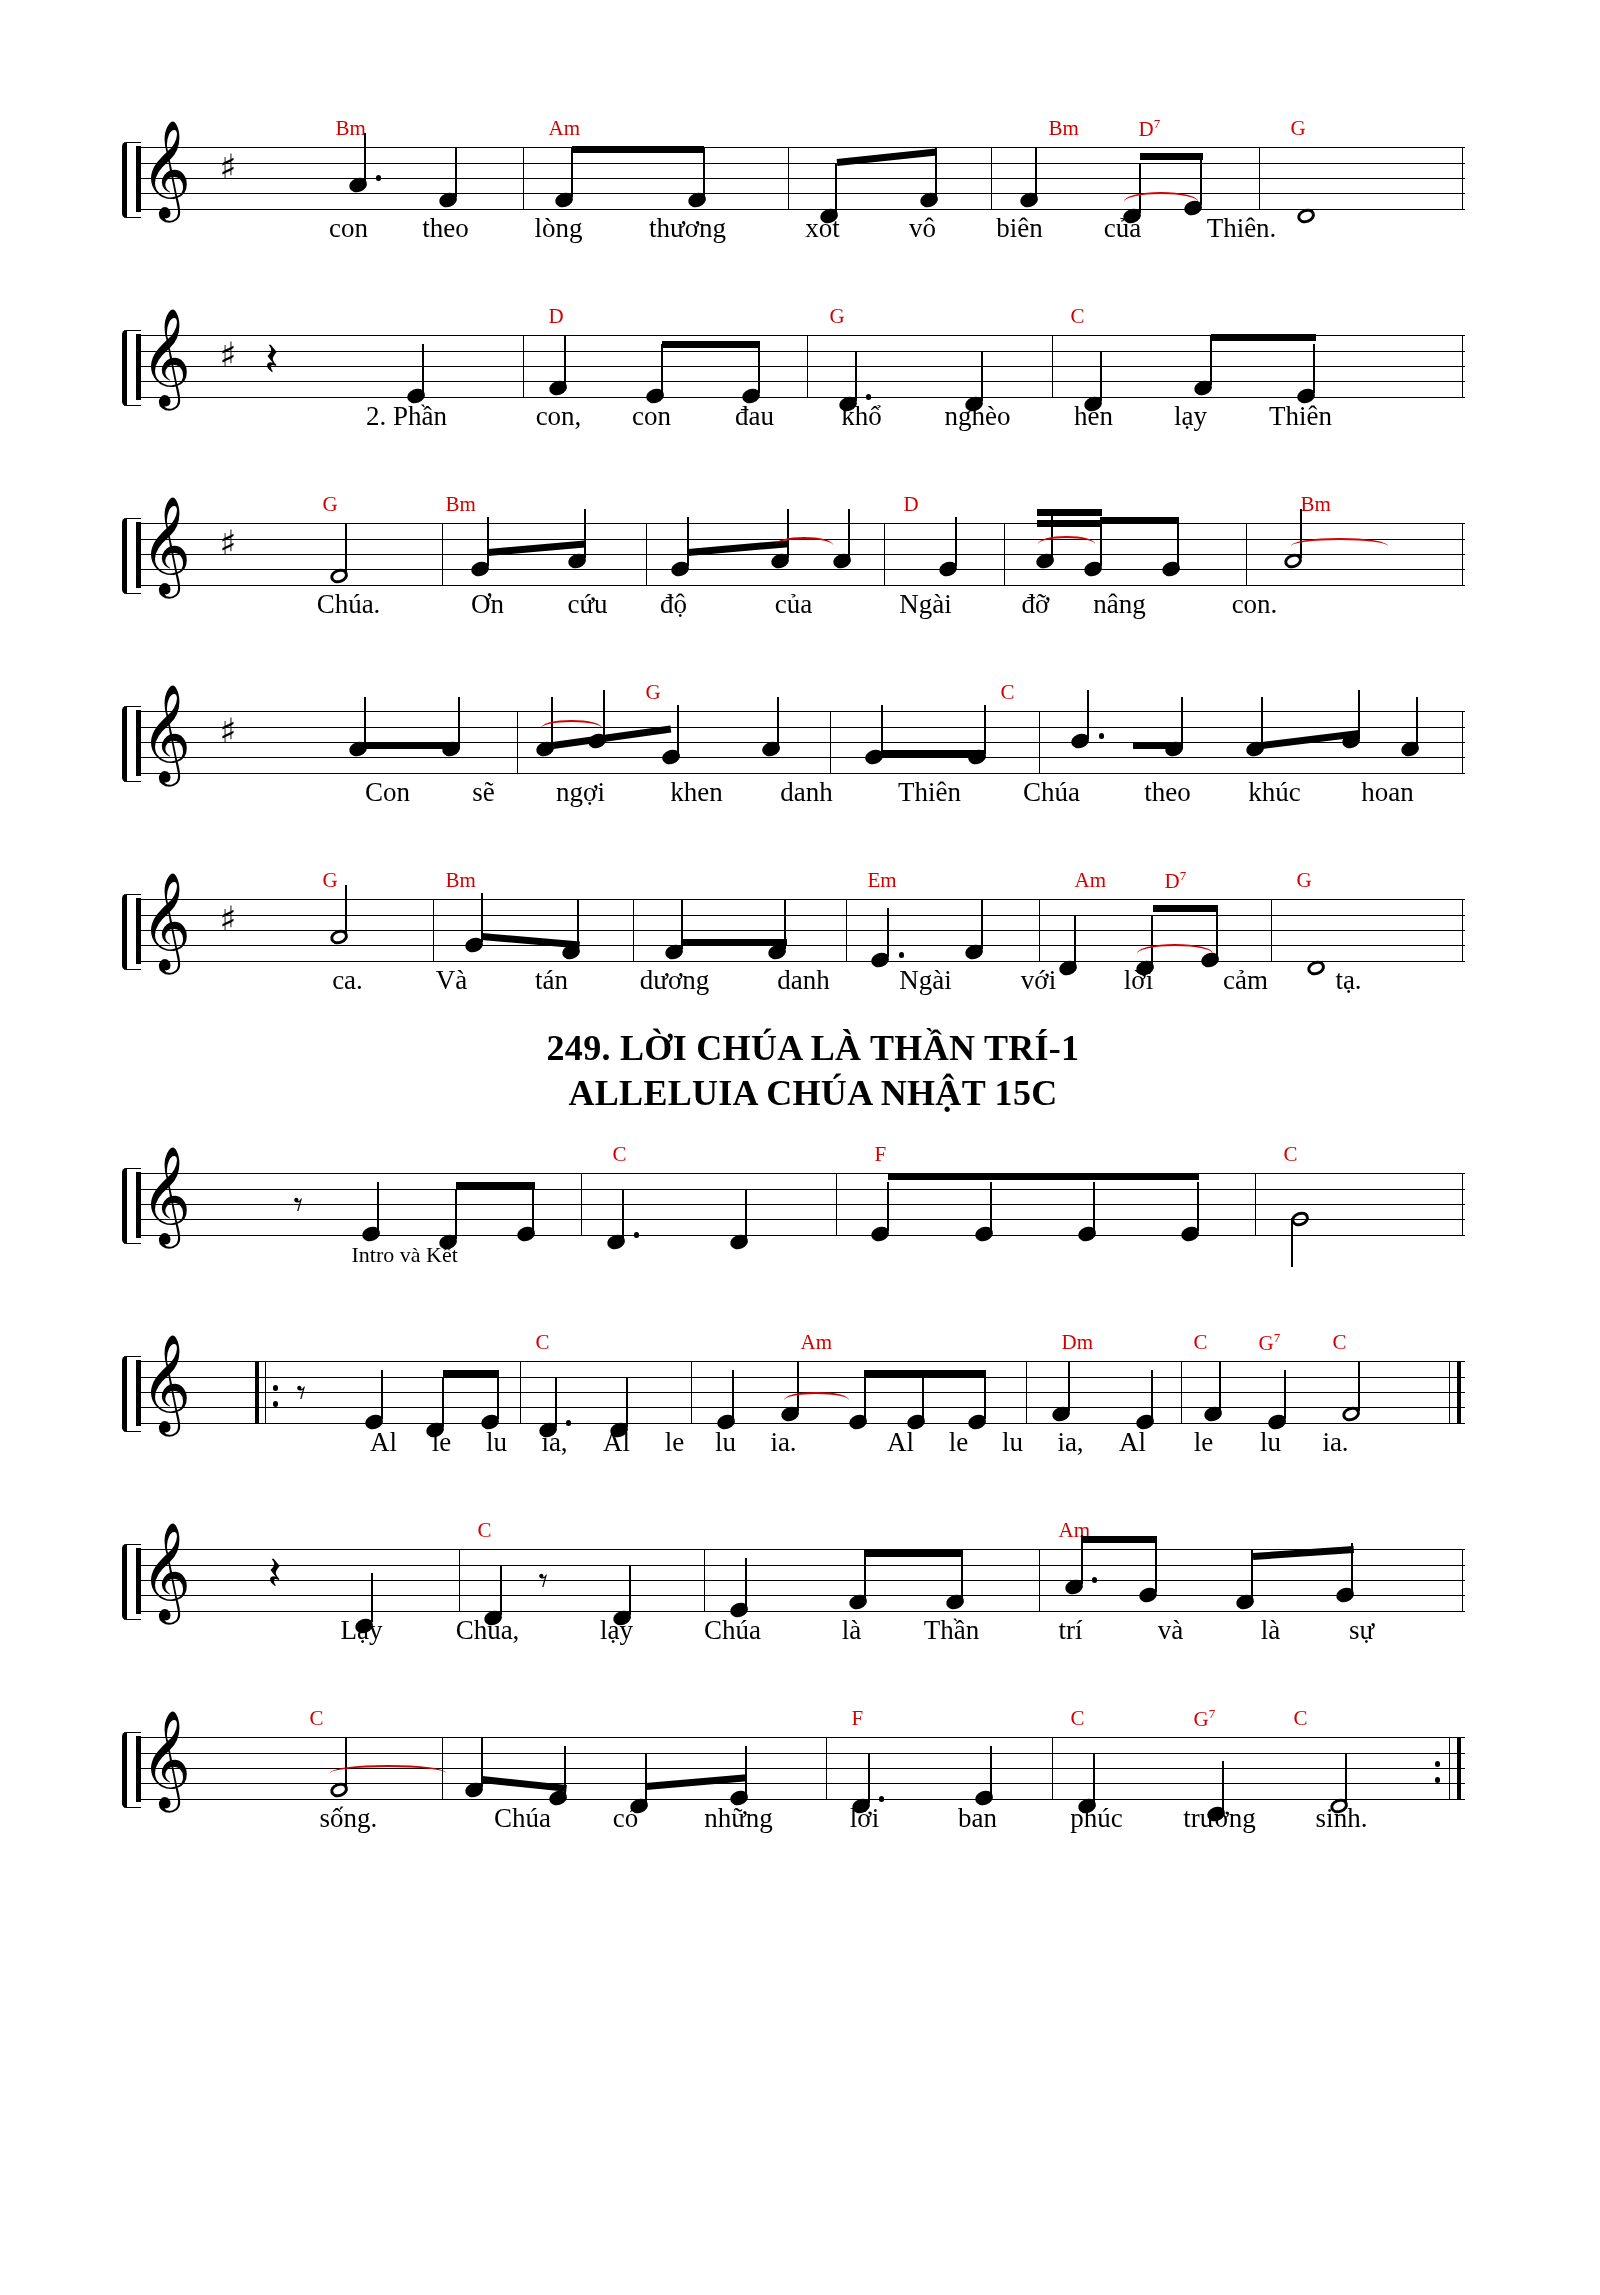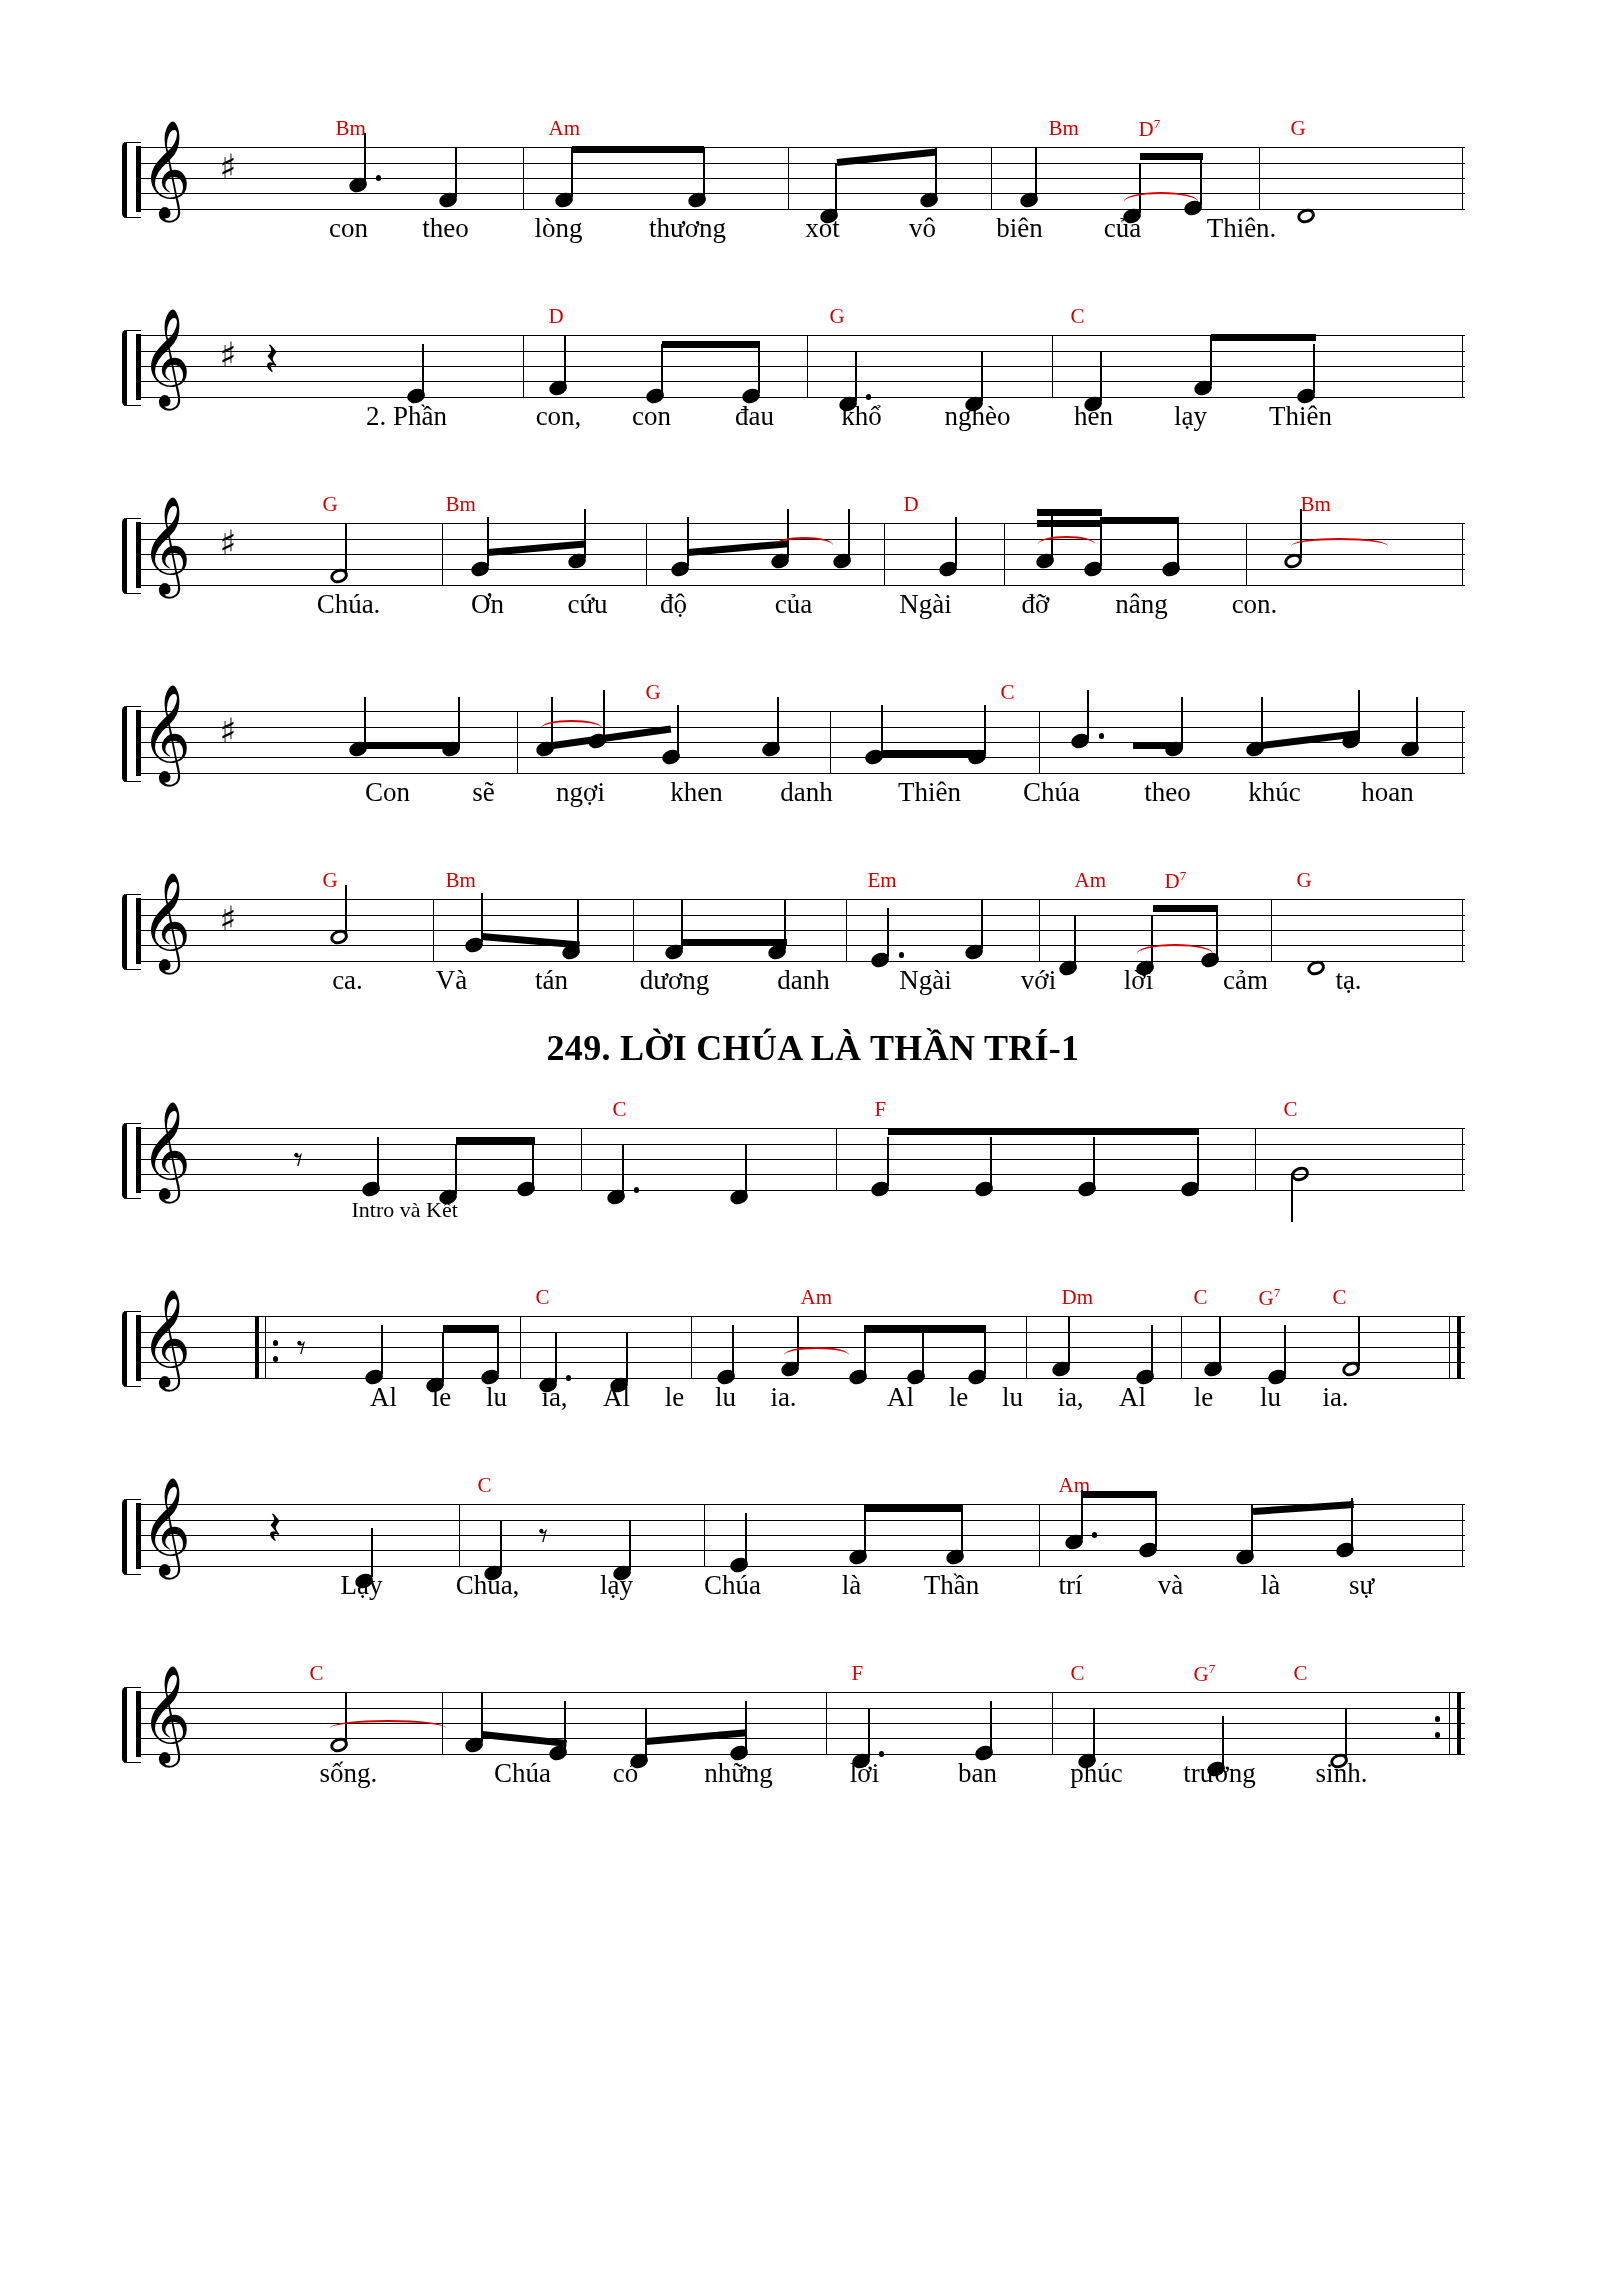--- a/index.html
+++ b/index.html
@@ -370,21 +370,21 @@
     <div class="bar" style="left:1326px;"></div>
 
     <div class="lyrics">
       <span class="lyr" style="left:213px;">Chúa.</span>
       <span class="lyr" style="left:352px;">Ơn</span>
       <span class="lyr" style="left:452px;">cứu</span>
       <span class="lyr" style="left:538px;">độ</span>
       <span class="lyr" style="left:658px;">của</span>
       <span class="lyr" style="left:790px;">Ngài</span>
       <span class="lyr" style="left:900px;">đỡ</span>
-      <span class="lyr" style="left:1006px;">nâng</span>
+      <span class="lyr" style="left:984px;">nâng</span>
       <span class="lyr" style="left:1119px;">con.</span>
     </div>
   </div>
 
   <div class="system" style="margin-top:65px;">
     <div class="brace"></div>
     <div class="staff">
       <div class="ln"></div>
         <div class="ln"></div>
         <div class="ln"></div>
@@ -514,20 +514,21 @@
       <span class="lyr" style="left:790px;">Ngài</span>
       <span class="lyr" style="left:903px;">với</span>
       <span class="lyr" style="left:1003px;">lời</span>
       <span class="lyr" style="left:1110px;">cảm</span>
       <span class="lyr" style="left:1213px;">tạ.</span>
     </div>
   </div>
 
   <div class="title-block">
     <div class="title-line">249. LỜI  CHÚA LÀ THẦN TRÍ-1</div>
+    <div class="title-line">ALLELUIA CHÚA NHẬT 15C</div>
   </div>
 
   <div class="system" style="margin-top:26px;">
     <div class="brace"></div>
     <div class="staff">
       <div class="ln"></div>
         <div class="ln"></div>
         <div class="ln"></div>
         <div class="ln"></div>
         <div class="ln"></div>

